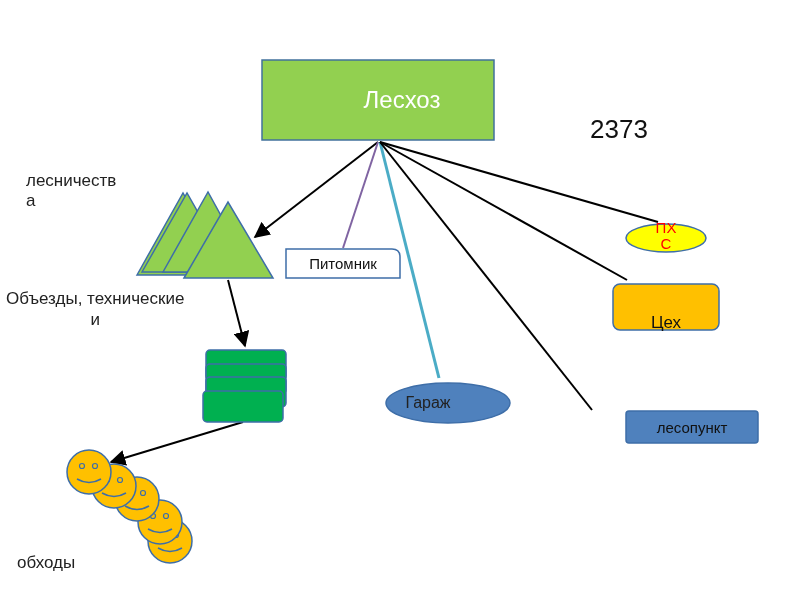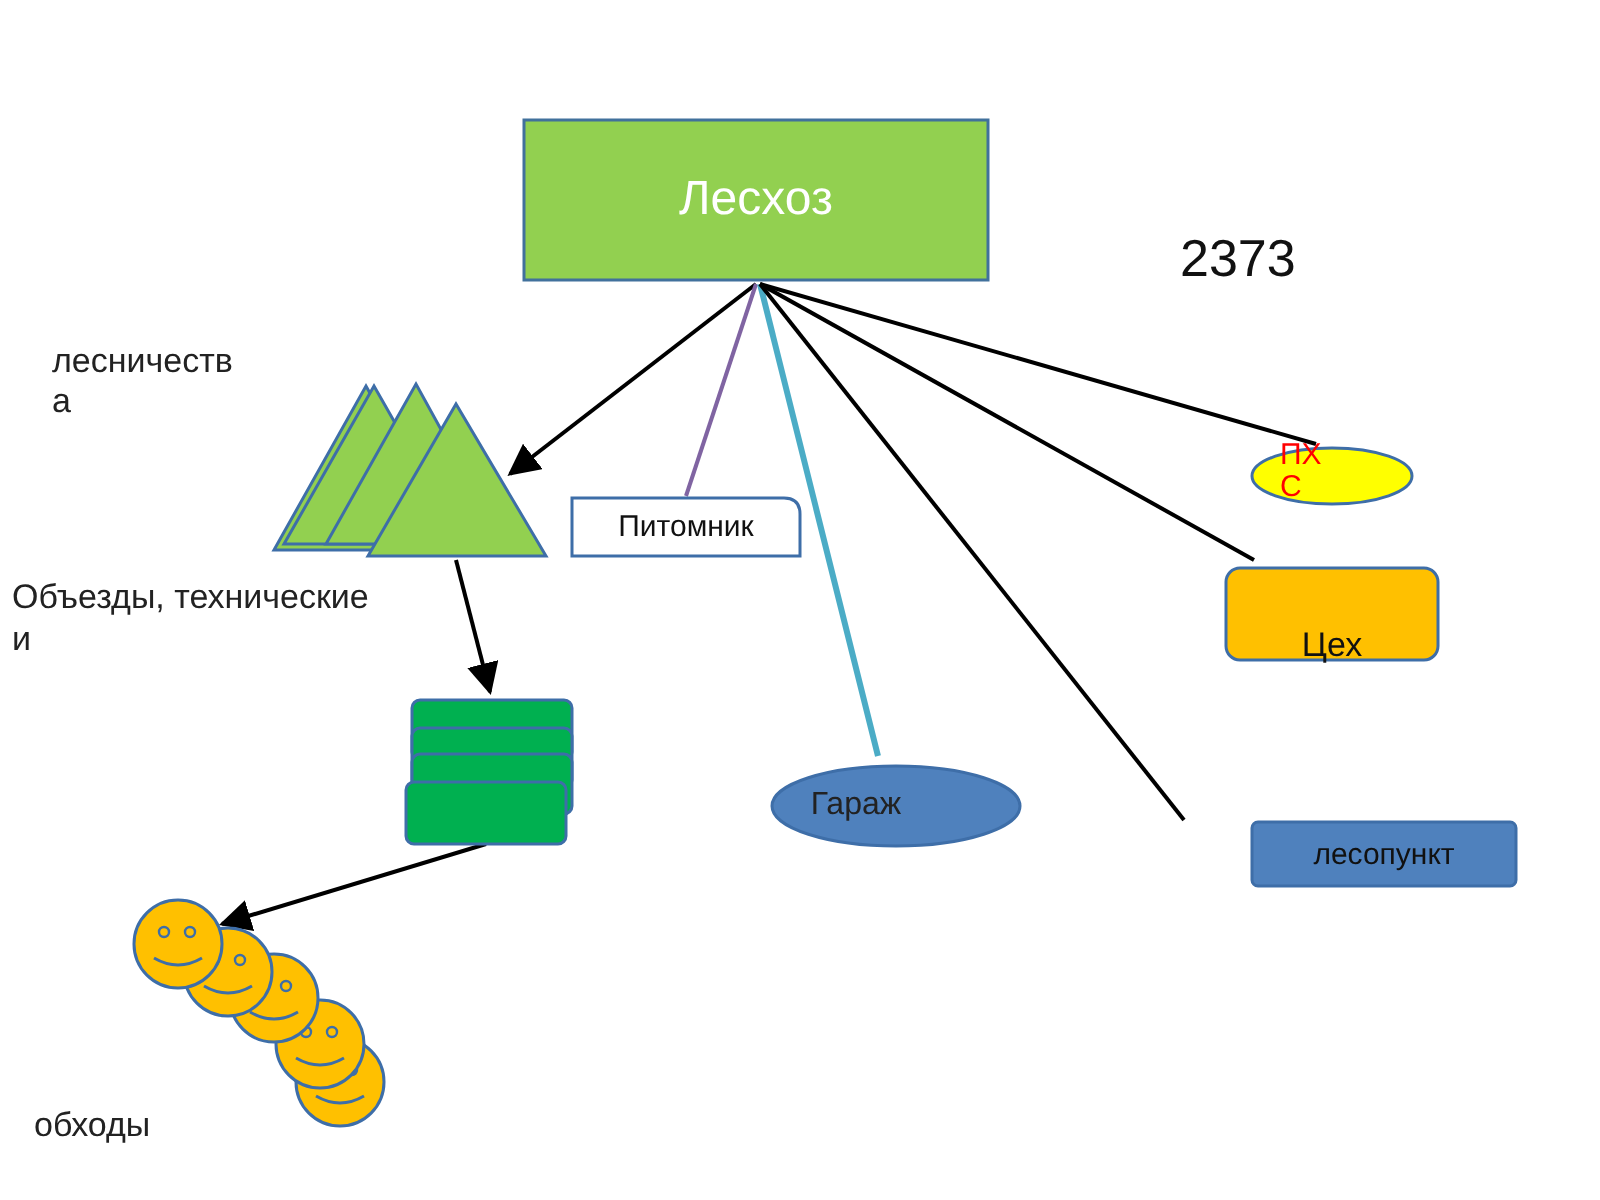--- a/index.html
+++ b/index.html
@@ -80,39 +80,39 @@
 
   <ellipse cx="666" cy="238" rx="40" ry="14" fill="#ffff00" stroke="#3e6ea8" stroke-width="1.5"></ellipse>
 
   <rect x="613" y="284" width="106" height="46" rx="7" fill="#ffc000" stroke="#3e6ea8" stroke-width="1.5"></rect>
 
   <rect x="626" y="411" width="132" height="32" rx="3" fill="#4f81bd" stroke="#3e6ea8" stroke-width="1.5"></rect>
 
   <rect x="262" y="60" width="232" height="80" fill="#92d050" stroke="#41719c" stroke-width="1.5"></rect>
 </svg>
 
-<div class="abs" style="left:262px;top:60px;width:232px;height:80px;line-height:80px;text-align:center;color:#fff;font-size:24px;">Лесхоз</div>
+<div class="abs" style="left:262px;top:60px;width:232px;height:80px;line-height:80px;text-align:center;color:#fff;font-size:24px;padding-left:24px;">Лесхоз</div>
 <div class="abs" style="left:590px;top:86px;font-size:26px;color:#111;margin-top:28px;">2373</div>
 
 <div class="label" style="left:26px;top:171px;">
   <div>лесничеств</div>
   <div>а</div>
 </div>
 
-<div class="label" style="left:6px;top:288px;font-size:17px;line-height:21px;">
+<div class="label" style="left:6px;top:288px;font-size:17px;line-height:21px;text-align:center;">
   <div>Объезды, технические</div>
   <div>и</div>
 </div>
 
 <div class="label" style="left:17px;top:553px;">обходы</div>
 
 <div class="abs" style="left:286px;top:249px;width:114px;height:29px;line-height:29px;text-align:center;font-size:15px;color:#111;">Питомник</div>
 
 <div class="abs" style="left:366px;top:383px;width:124px;height:32px;line-height:40px;text-align:center;font-size:16px;color:#222;">Гараж</div>
 
-<div class="abs" style="left:640px;top:220px;width:52px;color:#ff0000;font-size:15px;line-height:16px;">
+<div class="abs" style="left:640px;top:220px;width:52px;text-align:center;color:#ff0000;font-size:15px;line-height:16px;">
   <div>ПХ</div>
   <div>С</div>
 </div>
 
 <div class="abs" style="left:613px;top:300px;width:106px;height:46px;line-height:46px;text-align:center;font-size:17px;color:#111;">Цех</div>
 
 <div class="abs" style="left:626px;top:411px;width:132px;height:32px;line-height:34px;text-align:center;font-size:15px;color:#111;">лесопункт</div>
 
 </body></html>

